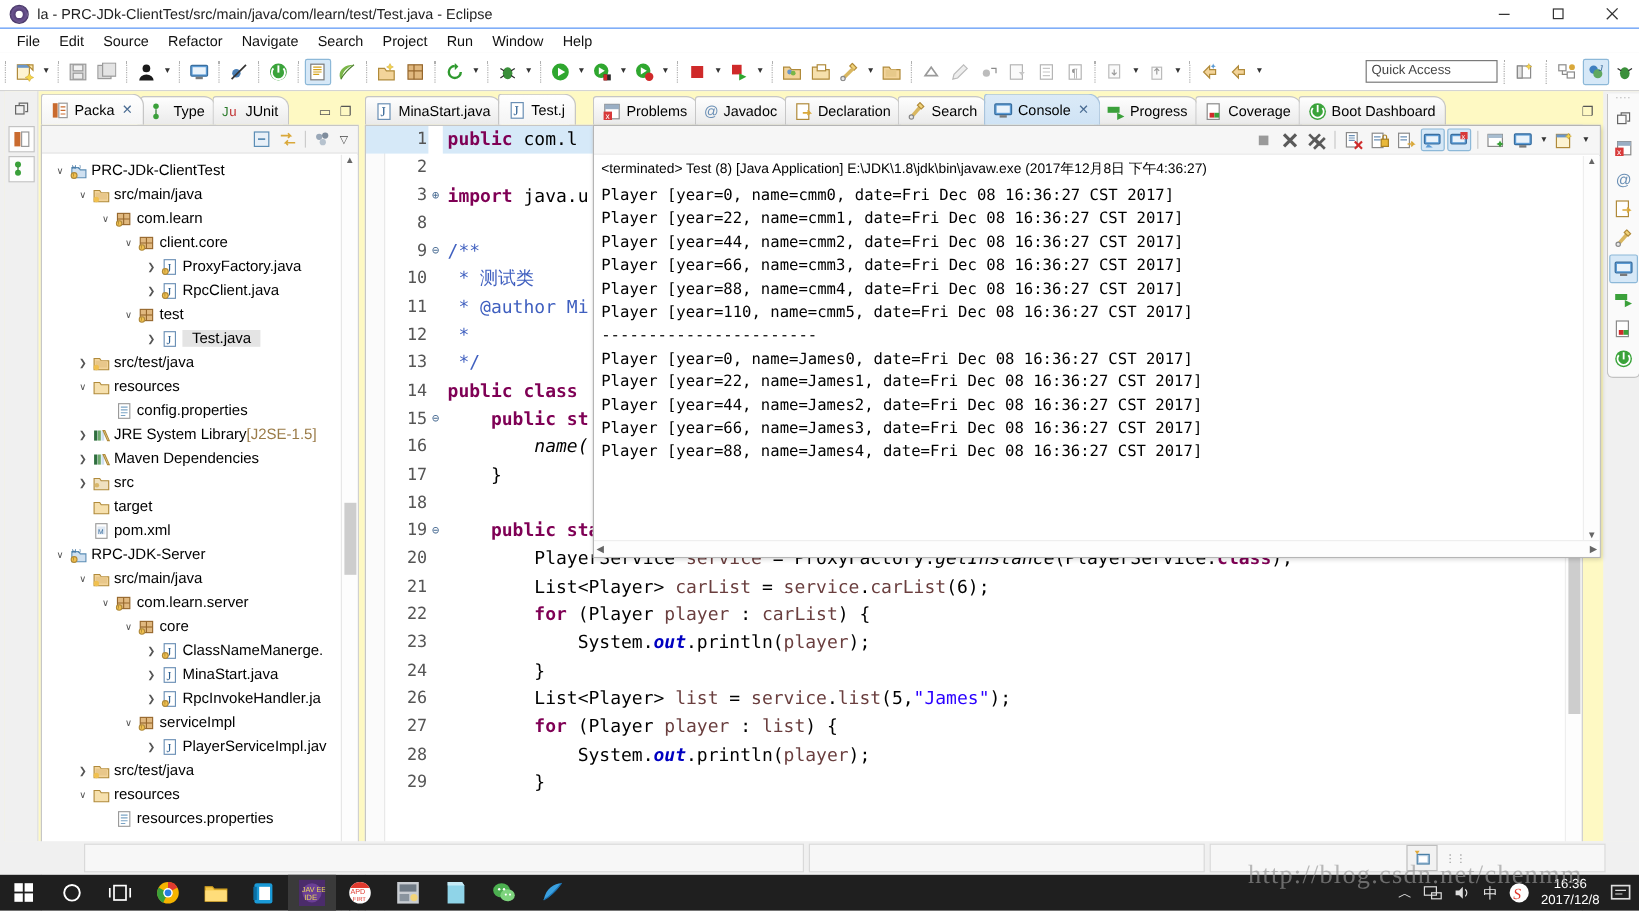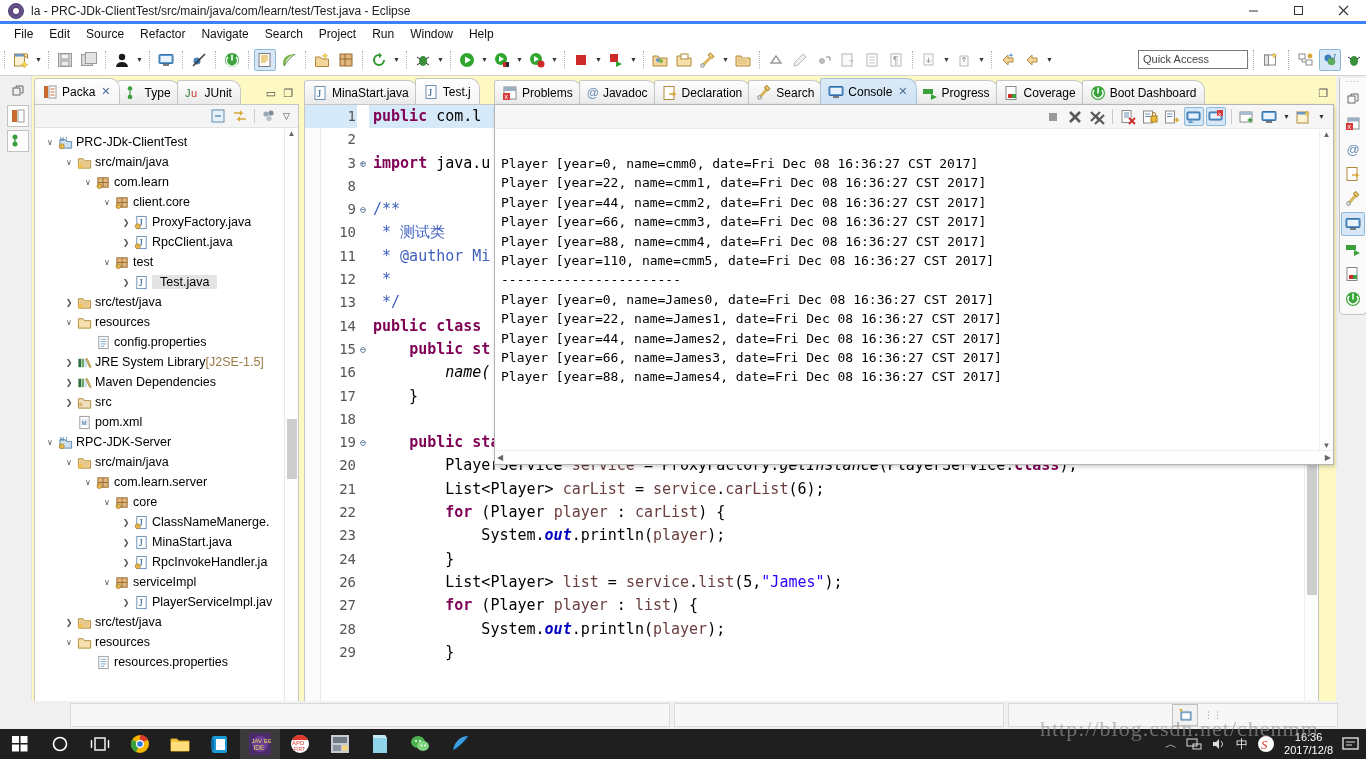--- a/index.html
+++ b/index.html
@@ -14,21 +14,21 @@
     position: relative;
     width: 1366px; height: 759px;
     background: #f0f0f0;
   }
 
   
   .titlebar {
     position: absolute; top: 0; left: 0; width: 1366px; height: 24px;
     background: #ffffff;
     display: flex; align-items: center;
-    border-bottom: 3px solid #3b82f6;
+    border-bottom: 1px solid #3b82f6;
   }
   .title-icon {
     width: 16px; height: 16px; margin-left: 8px; margin-right: 7px;
     border-radius: 50%;
     background: radial-gradient(circle at 50% 50%, #ffffff 0%, #ffffff 22%, #4e3a6e 26%, #6b5490 60%, #3e2f56 100%);
     border: 1px solid #4b3a6b;
     position: relative;
   }
   .title-icon::after {
     content: ""; position: absolute; left: 4px; top: 4px; width: 6px; height: 6px;
@@ -847,20 +847,29 @@
             </div>
             <div class="trow" style="padding-left: 27px;">
               <span class="twist">❯</span>
               <span class="tico">
                 <svg viewBox="0 0 16 16" width="15" height="15">
                   <path d="M1.5 4 h5 l1.3 2 h6.7 v8h-13z" fill="#efe1c0" stroke="#b08a3a"></path>
                   <circle cx="4" cy="10" r="2" fill="#d9b76a"></circle>
                 </svg>
               </span>
               <span class="tlabel">src</span>
+            </div>
+            <div class="trow" style="padding-left: 27px;">
+              <span class="twist"></span>
+              <span class="tico">
+                <svg viewBox="0 0 16 16" width="15" height="15">
+                  <path d="M1.5 4 h5 l1.3 2 h6.7 v8h-13z" fill="#f6e0ad" stroke="#b08a3a"></path>
+                </svg>
+              </span>
+              <span class="tlabel">target</span>
             </div>
             <div class="trow" style="padding-left: 27px;">
               <span class="twist"></span>
               <span class="tico">
                 <svg viewBox="0 0 16 16" width="15" height="15">
                   <rect x="3" y="1.5" width="10" height="13" fill="#fff" stroke="#9a9a9a"></rect>
                   <rect x="4.5" y="4" width="7" height="7" fill="#dfe8f2"></rect>
                   <text x="5" y="10.5" font-size="6" fill="#3a6e9e" font-family="Liberation Sans">M</text>
                 </svg>
               </span>
@@ -1219,20 +1228,21 @@
           <div class="ctb">
             <svg class="ico" viewBox="0 0 16 16">
                 <rect x="1" y="3" width="11" height="11" fill="#fdf3d2" stroke="#b08a3a"></rect>
                 <rect x="1" y="3" width="11" height="2.5" fill="#6a96c8"></rect>
                 <path d="M11 2 l.8 1.7 1.7.8 -1.7.8 -.8 1.7 -.8-1.7 -1.7-.8 1.7-.8z" fill="#f5d54a" stroke="#c79e2a" stroke-width=".4"></path>
               </svg>
           </div>
           <div class="ctb-arrow">▼</div>
         </div>
 
+        <div class="console-head">&lt;terminated&gt; Test (8) [Java Application] E:\JDK\1.8\jdk\bin\javaw.exe (2017年12月8日 下午4:36:27)</div>
         <div class="console-out">Player [year=0, name=cmm0, date=Fri Dec 08 16:36:27 CST 2017]
 Player [year=22, name=cmm1, date=Fri Dec 08 16:36:27 CST 2017]
 Player [year=44, name=cmm2, date=Fri Dec 08 16:36:27 CST 2017]
 Player [year=66, name=cmm3, date=Fri Dec 08 16:36:27 CST 2017]
 Player [year=88, name=cmm4, date=Fri Dec 08 16:36:27 CST 2017]
 Player [year=110, name=cmm5, date=Fri Dec 08 16:36:27 CST 2017]
 -----------------------
 Player [year=0, name=James0, date=Fri Dec 08 16:36:27 CST 2017]
 Player [year=22, name=James1, date=Fri Dec 08 16:36:27 CST 2017]
 Player [year=44, name=James2, date=Fri Dec 08 16:36:27 CST 2017]

